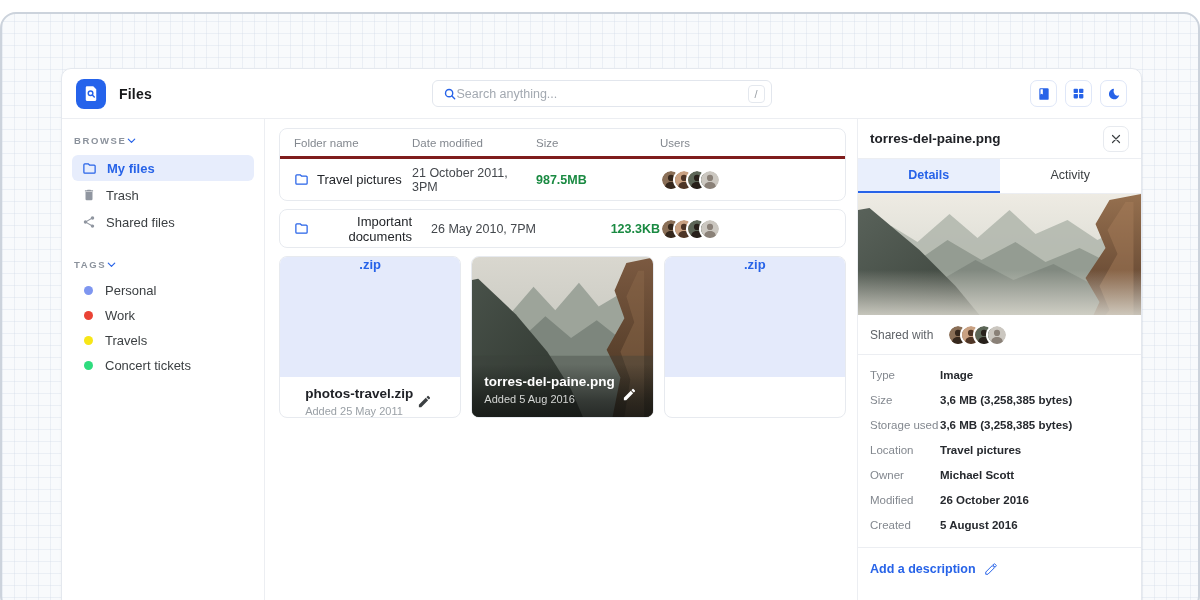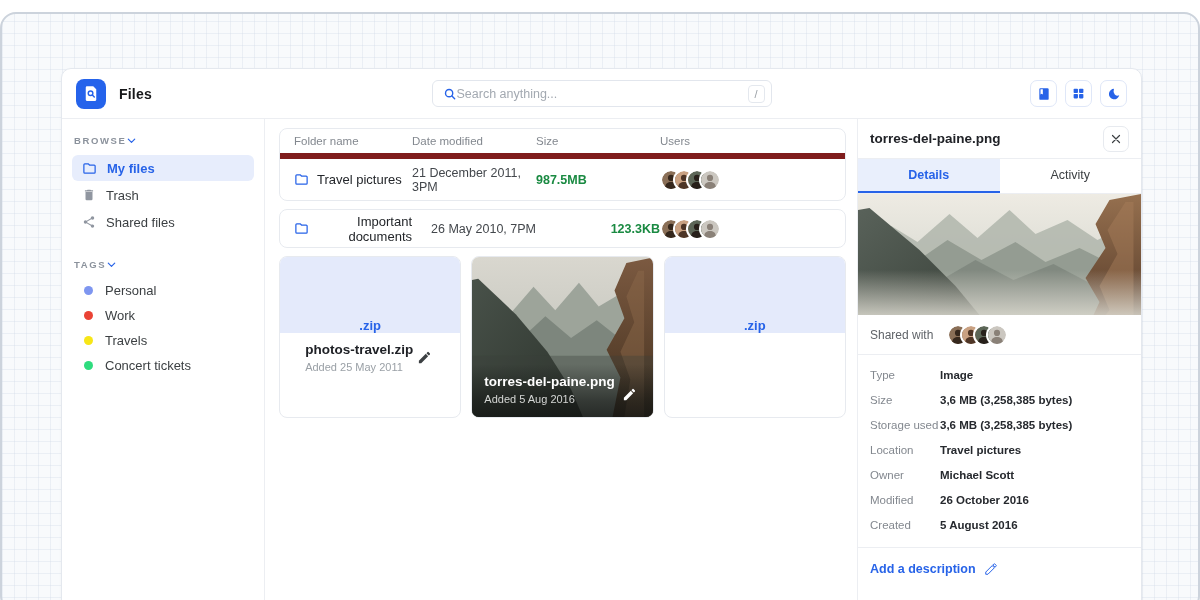--- a/index.html
+++ b/index.html
@@ -40,35 +40,35 @@
   .sec-label { font-size:9.5px; font-weight:700; letter-spacing:1.6px; color:#8b929c; }
   .side-item { display:flex; align-items:center; gap:10px; height:26px; margin:1px 10px; padding:0 10px; border-radius:6px; font-size:13px; color:#3c4043; cursor:pointer; }
   .side-item.active { background:#e7edfc; color:#2763e8; font-weight:700; }
   .tag-item { display:flex; align-items:center; gap:12px; height:25px; margin:0 10px; padding:0 12px; font-size:13px; color:#3c4043; cursor:pointer; }
   .dot { width:9px; height:9px; border-radius:50%; }
   .tags-block { margin-top:14px; }
   
   .main { flex:1; min-width:0; padding:9px 11px 0 14px; }
   .tcard { border:1px solid #e7eaef; border-radius:8px; background:#fff; overflow:hidden; }
   .trow, .thead { display:grid; grid-template-columns:118px 124px 124px 1fr; align-items:center; padding:0 14px; }
-  .thead { height:30px; border-bottom:6px solid #7f1d1d; }
+  .thead { height:30px; border-bottom:3px solid #7f1d1d; }
   .th { font-size:11.5px; color:#83888f; }
   .trow { height:41px; cursor:pointer; }
   .tcard.single .trow { height:37px;text-align:right; }
   .tcard.single { margin-top:8px; }
   .fname { display:flex; align-items:center; gap:8px; font-size:13px; color:#23262a; }
   .fdate { font-size:12.5px; color:#43474c; }
   .fsize { font-size:12.5px; font-weight:700; color:#1a8a42; }
   .avatars { display:flex; }
   .avatar { width:22px; height:22px; border-radius:50%; border:2px solid #fff; overflow:hidden; flex:0 0 auto; }
   .avatar + .avatar { margin-left:-9px; }
   
   .cards { display:flex; gap:10px; margin-top:8px; }
   .fcard { flex:1; height:162px; border:1px solid #e7eaef; border-radius:8px; overflow:hidden; background:#fff; position:relative; cursor:pointer; }
-  .zip-top { height:76px; background:#e4eafb; display:flex; align-items:flex-end; justify-content:center; }
+  .zip-top { height:120px; background:#e4eafb; display:flex; align-items:flex-start; justify-content:center; }
   .zip-badge { font-size:13px; font-weight:700; color:#2763e8; }
   .fcard-meta { padding:9px 12px 0 12px; display:flex; justify-content:center; align-items:center; }
   .fcard-name { font-size:13.5px; font-weight:700; color:#202227; }
   .fcard-added { font-size:11px; color:#9aa0a6; margin-top:4px; }
   .pencil-btn { width:22px; height:22px; display:flex; align-items:center; justify-content:center; cursor:pointer; }
   .img-card .overlay-meta { position:absolute; left:0; right:0; bottom:0; padding:10px 12px 12px; display:flex; justify-content:space-between; align-items:flex-end;
       background:linear-gradient(180deg, rgba(12,14,13,0) 0%, rgba(12,14,13,.55) 70%, rgba(12,14,13,.7) 100%); }
   .img-card .fcard-name { color:#fff; }
   .img-card .fcard-added { color:#d4d6d4; }
   .mountain-svg { position:absolute; inset:0; width:100%; height:100%; }
@@ -225,21 +225,21 @@
           </div>
           <div class="trow">
             <span class="fname">
               <span>
                 <svg width="15" height="15" viewBox="0 0 24 24">
                     <path d="M20 6.5h-8l-2-2H4.5A1.5 1.5 0 0 0 3 6v12a1.5 1.5 0 0 0 1.5 1.5h15A1.5 1.5 0 0 0 21 18V8a1.5 1.5 0 0 0-1.5-1.5z" fill="none" stroke="#2763e8" stroke-width="2"></path>
                   </svg>
               </span>
               <span>Travel pictures</span>
             </span>
-            <span class="fdate">21 December 2011, 3PM</span>
+            <span class="fdate">21 October 2011, 3PM</span>
             <span class="fsize">987.5MB</span>
             <span class="avatars">
               <span class="avatar">
                   <svg width="18" height="18" viewBox="0 0 24 24">
                     <circle cx="12" cy="12" r="12" fill="#8a6f57"></circle>
                     <circle cx="12" cy="9.2" r="4.1" fill="#35271c"></circle>
                     <path d="M12 14.6c-4.4 0-7.4 2.4-7.4 5.4V24h14.8v-4c0-3-3-5.4-7.4-5.4z" fill="#35271c"></path>
                   </svg>
                 </span>
               <span class="avatar">

